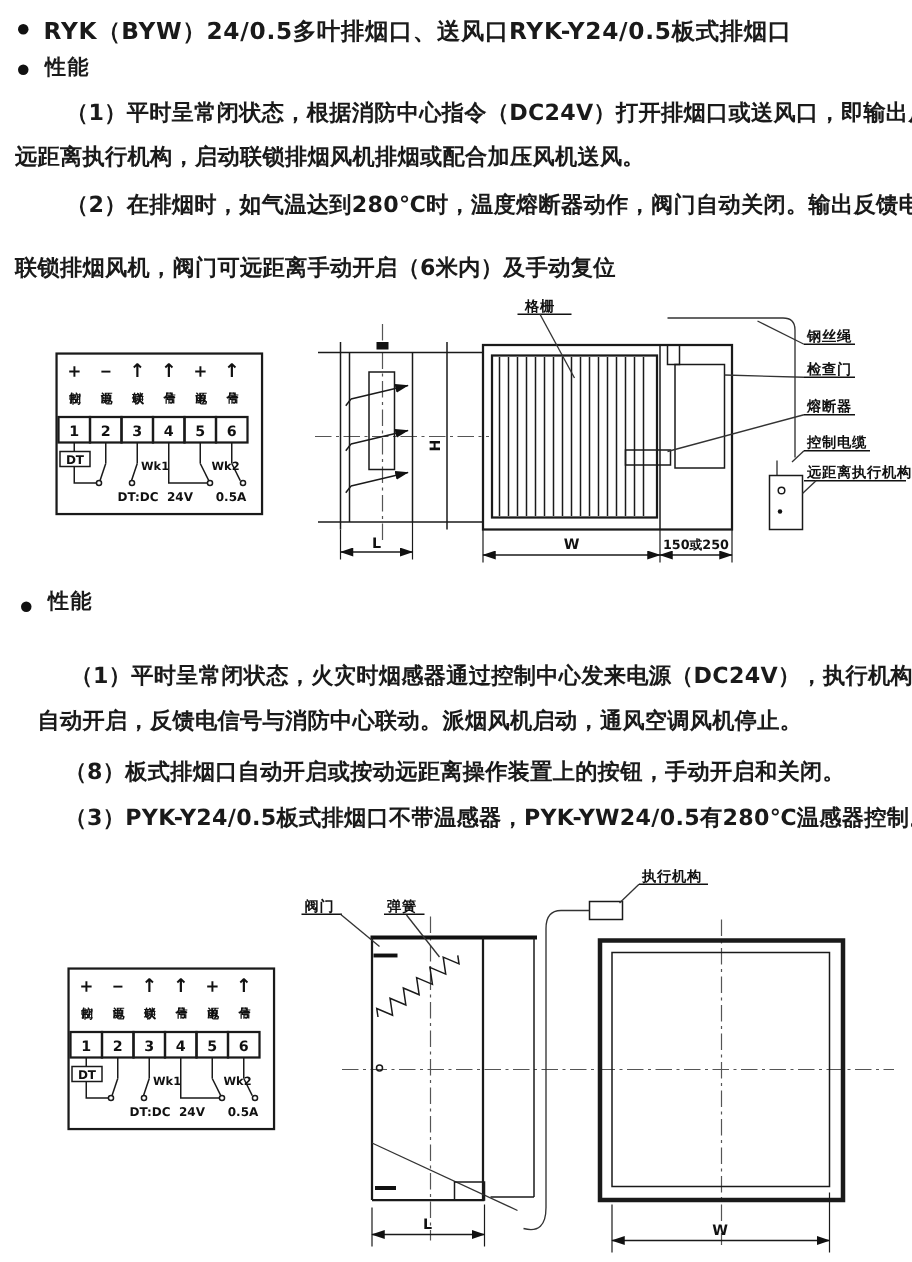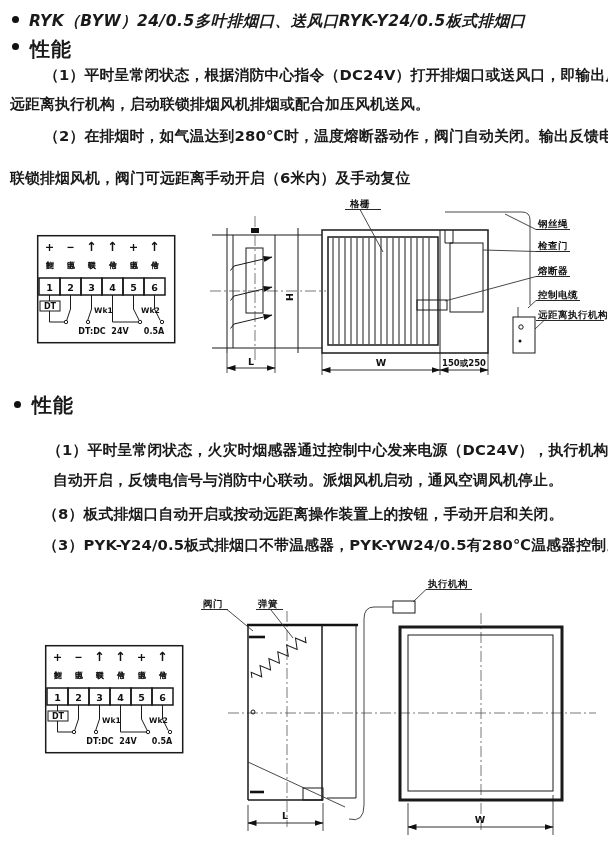--- a/index.html
+++ b/index.html
@@ -4,21 +4,21 @@
 <style>
   html,body{margin:0;padding:0;}
   body{
     width:608px;height:841px;position:relative;background:#ffffff;
     font-family:"DejaVu Sans","Liberation Sans",sans-serif;
     color:#1a1a1a;overflow:hidden;
   }
   .abs{position:absolute;}
   .dot{width:7px;height:7px;border-radius:50%;background:#111;}
   .title{font-size:15.5px;font-weight:bold;letter-spacing:0.5px;white-space:nowrap;}
-  .h{font-size:20px;font-weight:bold;letter-spacing:1px;}
+  .h{font-size:14px;font-weight:bold;letter-spacing:1px;}
   .body-line{font-size:14.8px;font-weight:bold;letter-spacing:0.2px;white-space:nowrap;}
   svg{position:absolute;left:0;overflow:visible;}
   svg text{fill:#111;font-weight:bold;font-family:"DejaVu Sans","Liberation Sans",sans-serif;}
   .ln{stroke:#1a1a1a;stroke-width:1;fill:none;}
   .ln14{stroke:#1a1a1a;stroke-width:1.5;fill:none;}
   .ln3{stroke:#1a1a1a;stroke-width:3;fill:none;}
   .thk{stroke:#111;stroke-width:2.6;fill:none;}
   .thin{stroke:#333;stroke-width:0.9;fill:none;}
   .cl{stroke:#555;stroke-width:0.8;fill:none;stroke-dasharray:11 3 2 3;}
   .dim{stroke:#1a1a1a;stroke-width:0.9;fill:none;}
@@ -30,35 +30,35 @@
   .num{font-size:9.5px;text-anchor:middle;}
   .tiny{font-size:8px;text-anchor:middle;}
   .tinyL{font-size:7.6px;}
   .vlabel{font-size:7.8px;writing-mode:vertical-rl;text-orientation:upright;text-anchor:start;}
 </style>
 </head>
 <body>
 
 <div class="abs" style="top:7px;left:0;width:608px;">
   <div class="abs dot" style="top:9px;left:12px;"></div>
-  <div class="abs title" style="top:4px;left:29px;font-style:italic;">RYK（BYW）24/0.5多叶排烟口、送风口RYK-Y24/0.5板式排烟口</div>
+  <div class="abs title" style="top:4px;left:29px;">RYK（BYW）24/0.5多叶排烟口、送风口RYK-Y24/0.5板式排烟口</div>
 
   <div class="abs dot" style="top:36px;left:12px;"></div>
   <div class="abs h" style="top:29px;left:30px;">性能</div>
 
   <div class="abs body-line" style="top:59px;left:44px;">（1）平时呈常闭状态，根据消防中心指令（DC24V）打开排烟口或送风口，即输出反馈电信号</div>
   <div class="abs body-line" style="top:88px;left:10px;">远距离执行机构，启动联锁排烟风机排烟或配合加压风机送风。</div>
   <div class="abs body-line" style="top:120px;left:44px;">（2）在排烟时，如气温达到280℃时，温度熔断器动作，阀门自动关闭。输出反馈电信号，可</div>
   <div class="abs body-line" style="top:162px;left:10px;">联锁排烟风机，阀门可远距离手动开启（6米内）及手动复位</div>
 
   <div class="abs dot" style="top:394px;left:14px;"></div>
   <div class="abs h" style="top:385px;left:32px;">性能</div>
 
   <div class="abs body-line" style="top:434px;left:47px;">（1）平时呈常闭状态，火灾时烟感器通过控制中心发来电源（DC24V），执行机构动作，阀门</div>
-  <div class="abs body-line" style="top:464px;left:25px;margin-left:28px;">自动开启，反馈电信号与消防中心联动。派烟风机启动，通风空调风机停止。</div>
+  <div class="abs body-line" style="top:464px;left:25px;">自动开启，反馈电信号与消防中心联动。派烟风机启动，通风空调风机停止。</div>
   <div class="abs body-line" style="top:498px;left:43px;">（8）板式排烟口自动开启或按动远距离操作装置上的按钮，手动开启和关闭。</div>
   <div class="abs body-line" style="top:529px;left:43px;">（3）PYK-Y24/0.5板式排烟口不带温感器，PYK-YW24/0.5有280℃温感器控制。</div>
 </div>
 
 <svg style="top:195px;" width="608" height="190" viewBox="0 0 608 190">
   <defs>
     <marker id="maR" markerWidth="10" markerHeight="8" refX="8.5" refY="3" orient="auto" markerUnits="userSpaceOnUse">
       <path d="M0,0 L9,3 L0,6 Z" fill="#111"></path>
     </marker>
     <marker id="maL" markerWidth="10" markerHeight="8" refX="0.5" refY="3" orient="auto" markerUnits="userSpaceOnUse">

